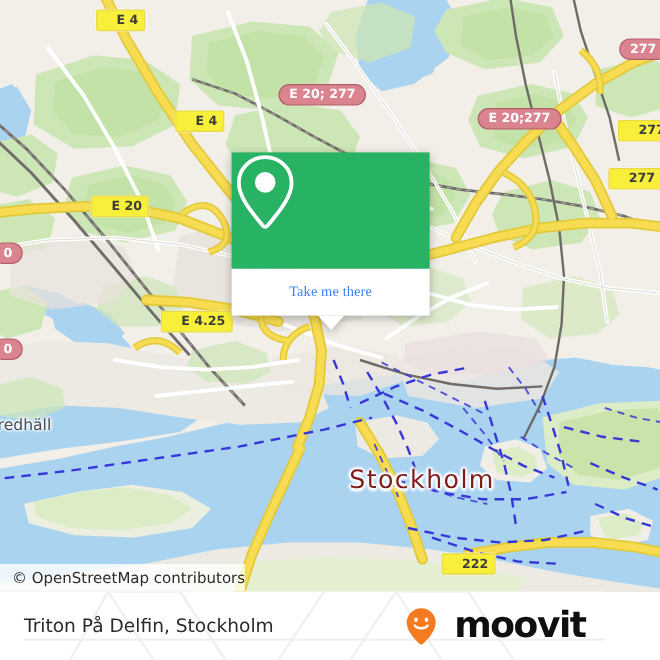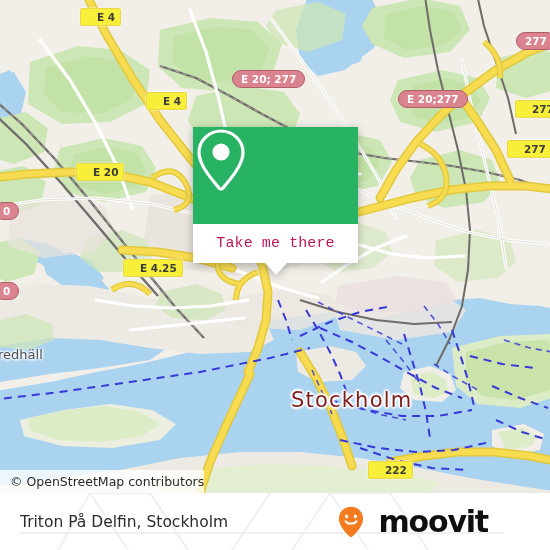--- a/index.html
+++ b/index.html
@@ -79,23 +79,23 @@
     background: #27b264;
     display: flex; align-items: center; justify-content: center;
   }
   #popup-white {
     width: 100%; height: 39px;
     background: #ffffff;
     display: flex; align-items: center; justify-content: center;
     position: relative;
   }
   #popup-label {
-    font-size: 15px;
-    color: #be185d;
-    font-family: Liberation Mono, monospace;
+    font-size: 12px;
+    color: #3b82f6;
+    font-family: Liberation Serif, serif;
     letter-spacing: 0.1px;
   }
   #popup-tail {
     position: absolute;
     left: 50%; top: 39px;
     width: 0; height: 0;
     transform: translateX(-50%);
     border-left: 11px solid transparent;
     border-right: 11px solid transparent;
     border-top: 12px solid #ffffff;
@@ -357,21 +357,21 @@
       </g>
     </svg>
 
     <div class="map-label city-label" style="left:291px; top:388px;">Stockholm</div>
     <div class="map-label place-label" style="left:-2px; top:347px;">redhäll</div>
 
     <div id="shield-layer">
         <div class="shield shield-motorway" style="left: 80px; top: 8px;">E 4</div>
         <div class="shield shield-motorway" style="left: 146px; top: 92px;">E 4</div>
         <div class="shield shield-motorway" style="left: 76px; top: 163px;">E 20</div>
-        <div class="shield shield-motorway" style="left: 123px; top: 259px;">E 4.25</div>
+        <div class="shield shield-motorway" style="left: 134px; top: 259px;">E 4.25</div>
         <div class="shield shield-euro" style="left: 232px; top: 70px;">E 20; 277</div>
         <div class="shield shield-euro" style="left: 385px; top: 90px; margin-left: 13px;">E 20;277</div>
         <div class="shield shield-euro" style="left: 516px; top: 32px;">277</div>
         <div class="shield shield-motorway" style="left: 515px; top: 100px;">277</div>
         <div class="shield shield-motorway" style="left: 507px; top: 140px;">277</div>
         <div class="shield shield-motorway" style="left: 368px; top: 461px;">222</div>
         <div class="shield shield-euro" style="left: -6px; top: 202px;">0</div>
         <div class="shield shield-euro" style="left: -6px; top: 282px;">0</div>
       </div>
 

